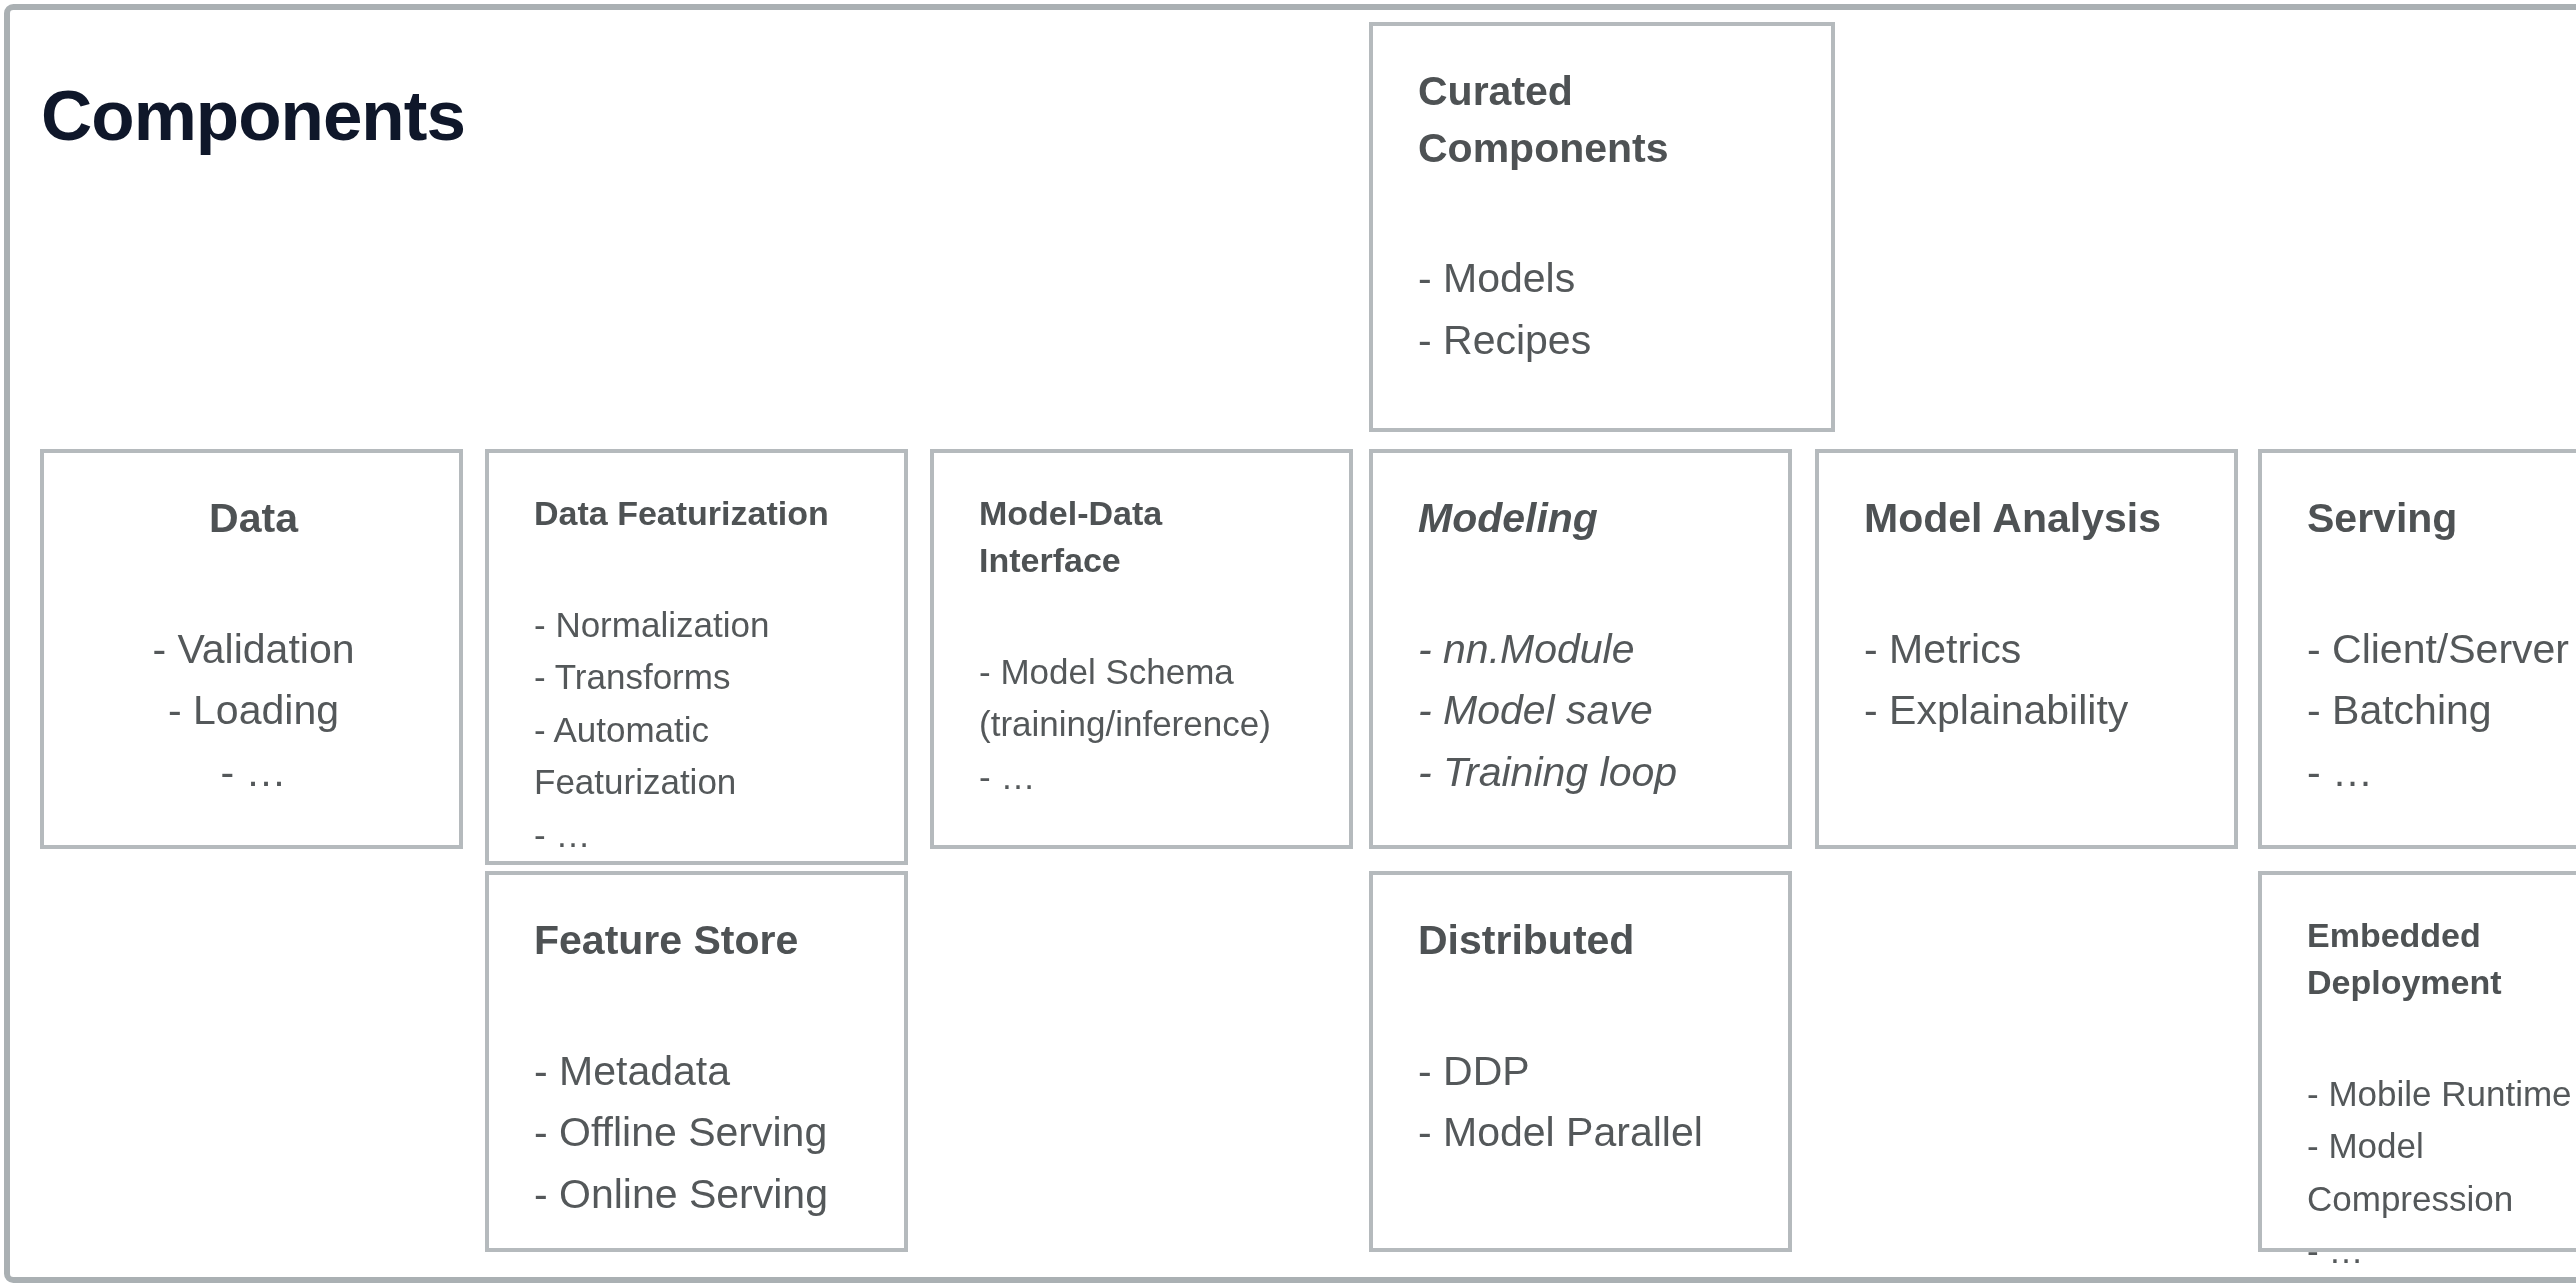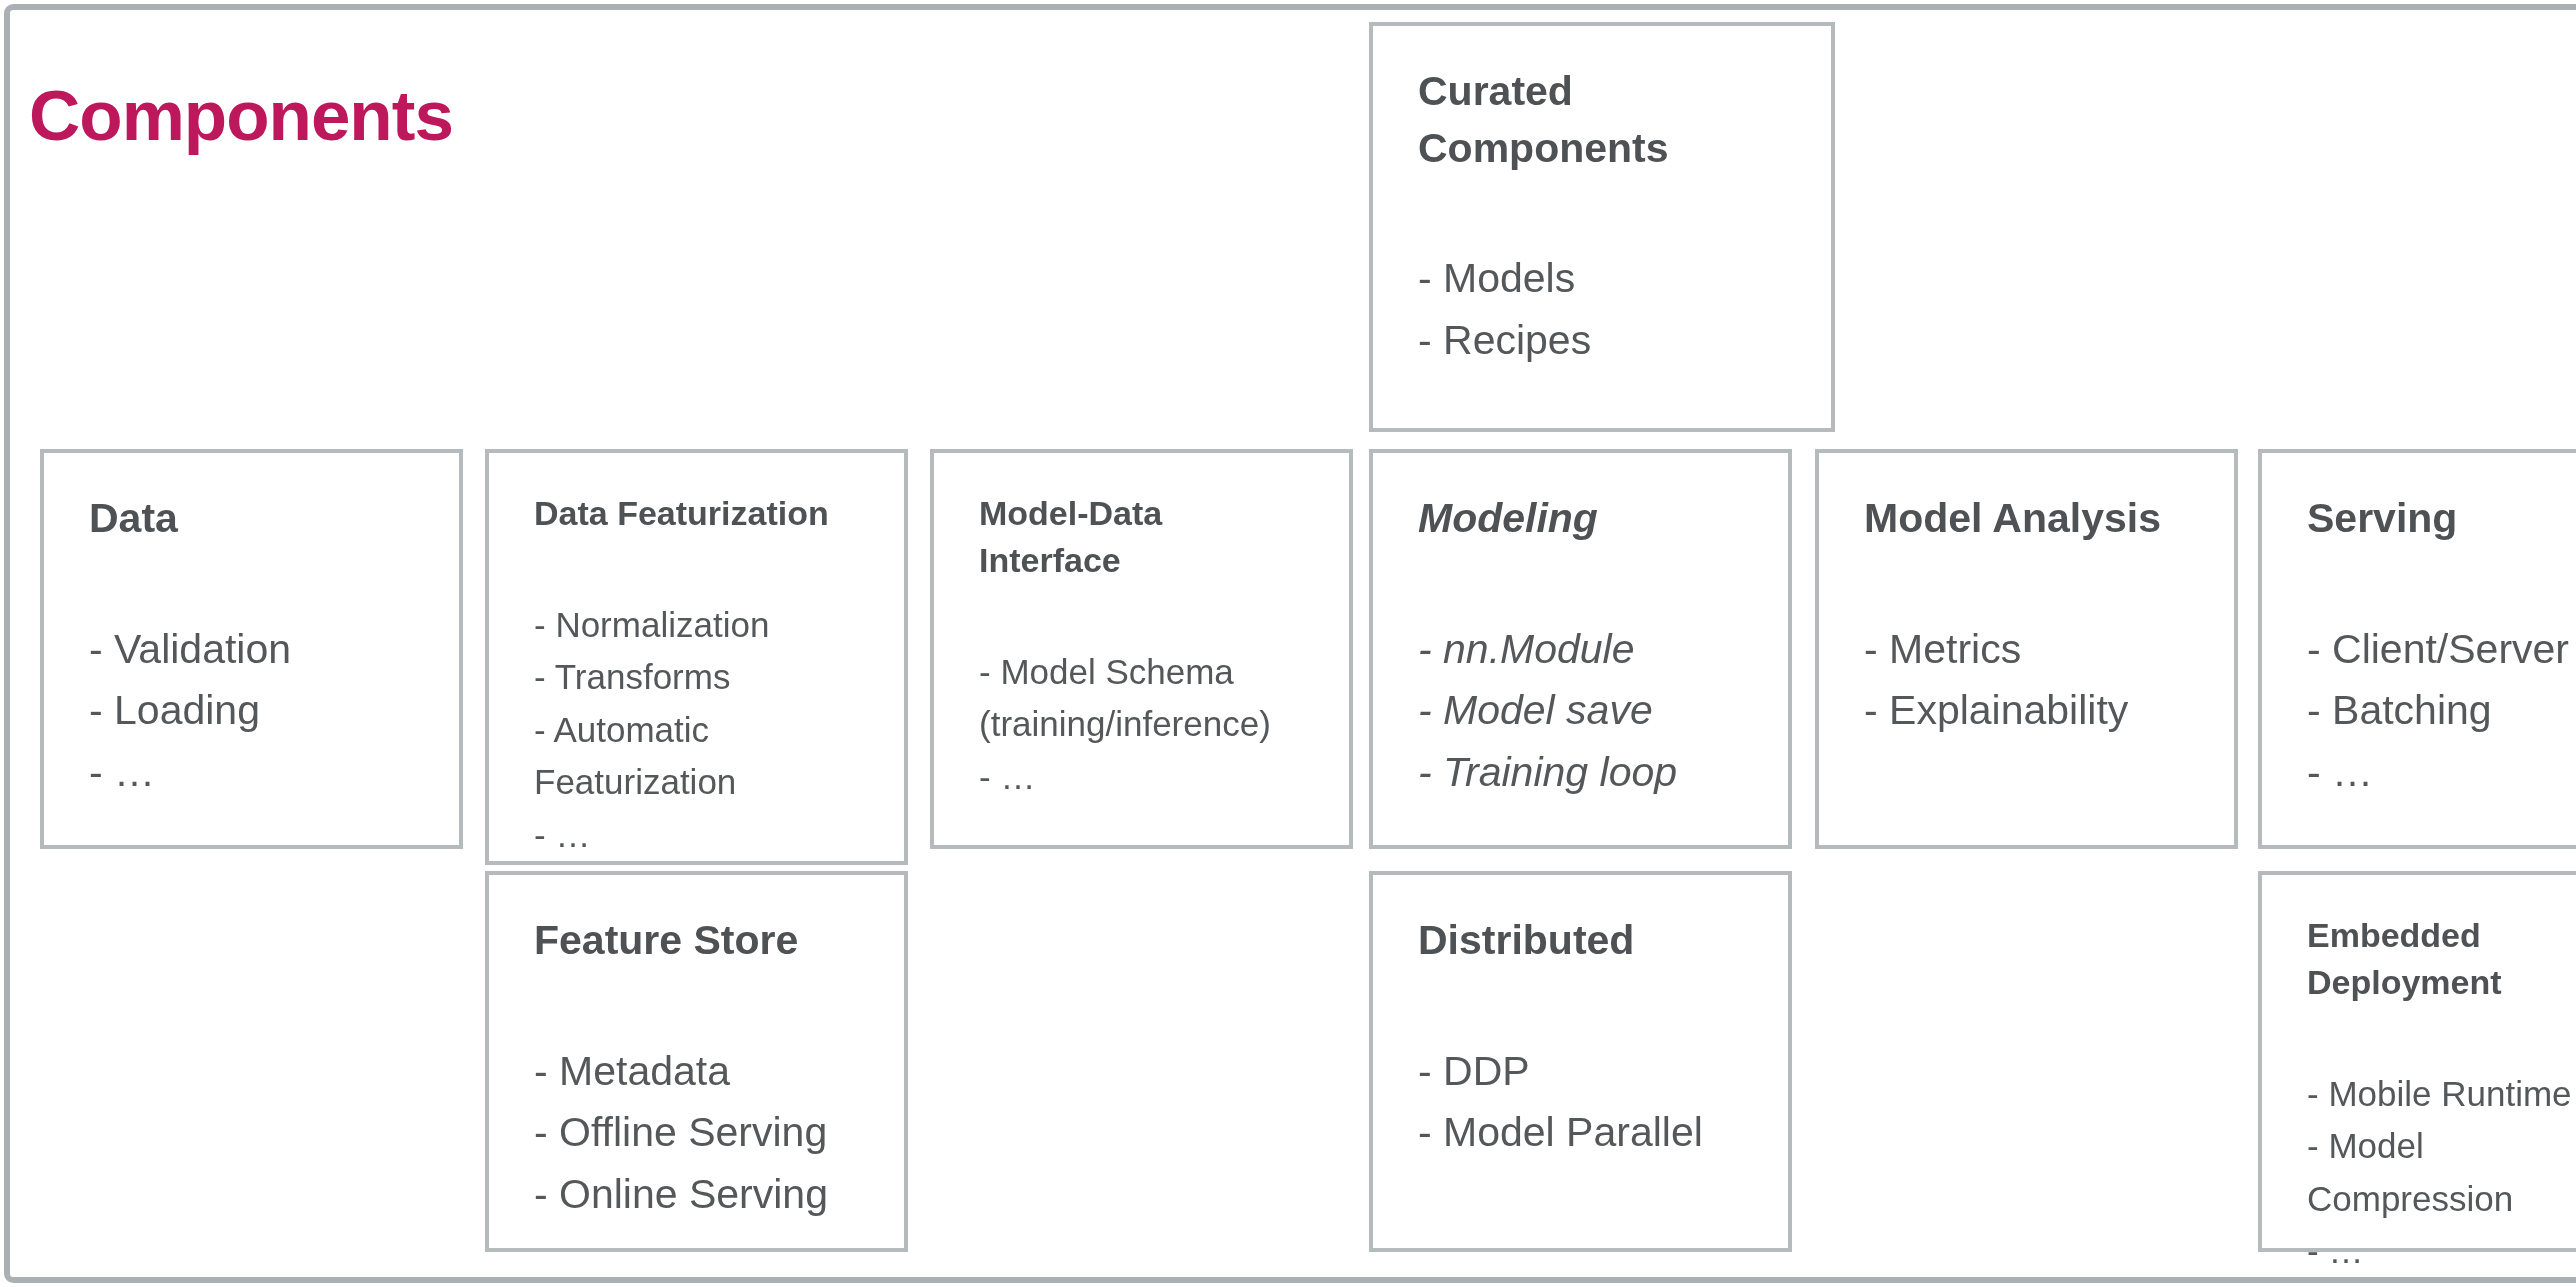--- a/index.html
+++ b/index.html
@@ -17,26 +17,26 @@
   }
   #frame {
     position: absolute;
     left: 4.1px; top: 4.1px; right: 4.1px; bottom: 4.1px;
     border: 6.7px solid #aab0b3;
     border-radius: 9.3px;
     pointer-events: none;
   }
   #page-title {
     position: absolute;
-    left: 29px;
+    left: 41px;
     top: 27px;
     font-size: 71px;
     font-weight: 700;
     letter-spacing: -1px;
-    color: #be185d;
+    color: #0f172a;
     white-space: nowrap;
   }
   .box {
     position: absolute;
     box-sizing: border-box;
     background: #ffffff;
     border: 4.6px solid #b5babd;
     padding: 37px 41px 20.6px 45px;
     color: #54585a;
   }
@@ -65,21 +65,21 @@
   <div id="frame"></div>
   <h1 id="page-title">Components</h1>
   <div id="boxes-layer">
       <div class="box lg" style="left: 1369px; top: 22px; width: 466px; height: 410px;">
         <div class="box-title">Curated Components</div>
         <div class="box-items">
           <div class="list-item">- Models</div>
           <div class="list-item">- Recipes</div>
         </div>
       </div>
-      <div class="box lg" style="left: 40px; top: 449px; width: 423px; height: 400px;">
+      <div class="box lg" style="left: 40px; top: 449px; width: 423px; height: 400px; text-align: center;">
         <div class="box-title">Data</div>
         <div class="box-items">
           <div class="list-item">- Validation</div>
           <div class="list-item">- Loading</div>
           <div class="list-item">- …</div>
         </div>
       </div>
       <div class="box sm" style="left: 485px; top: 449px; width: 423px; height: 416px;">
         <div class="box-title">Data Featurization</div>
         <div class="box-items">

